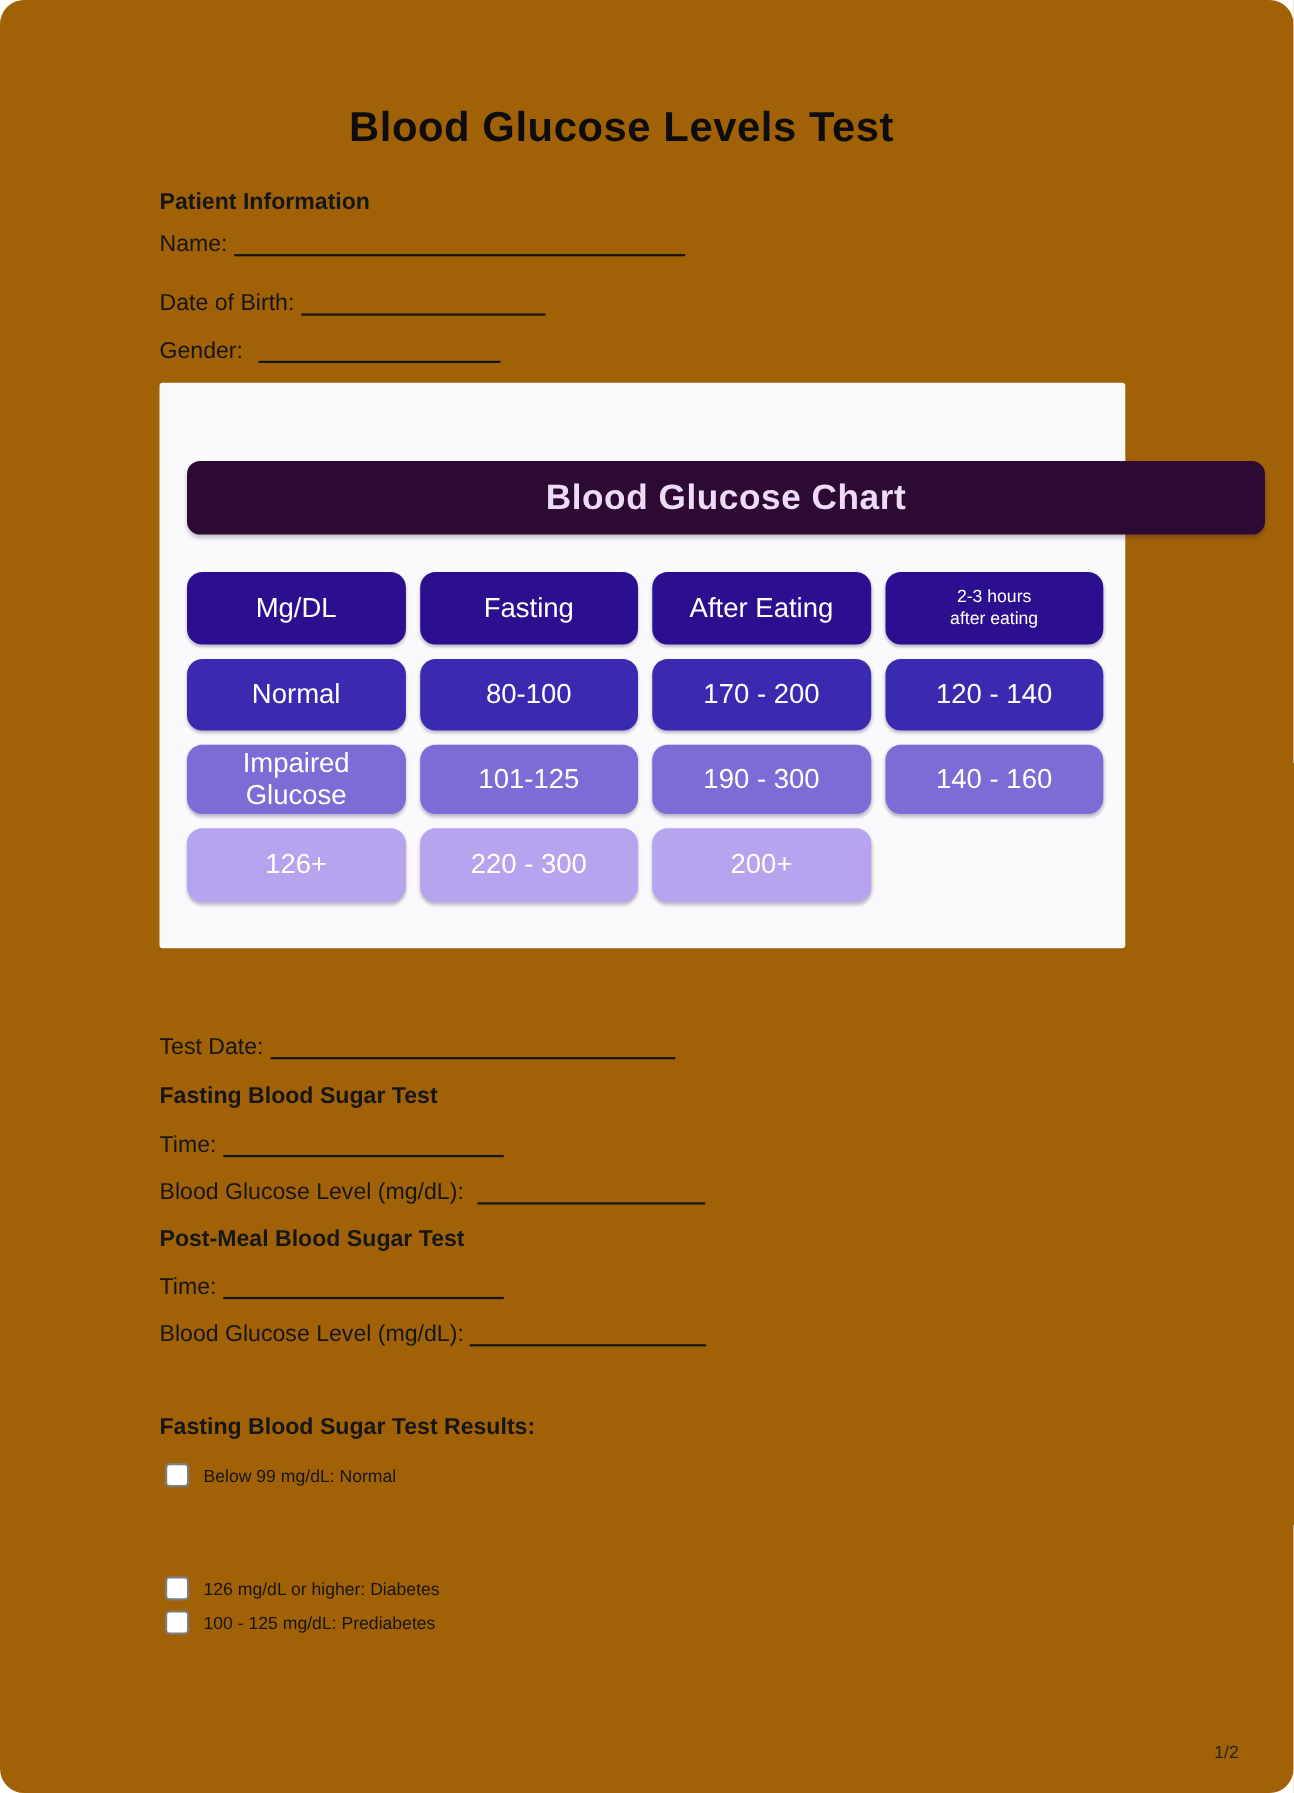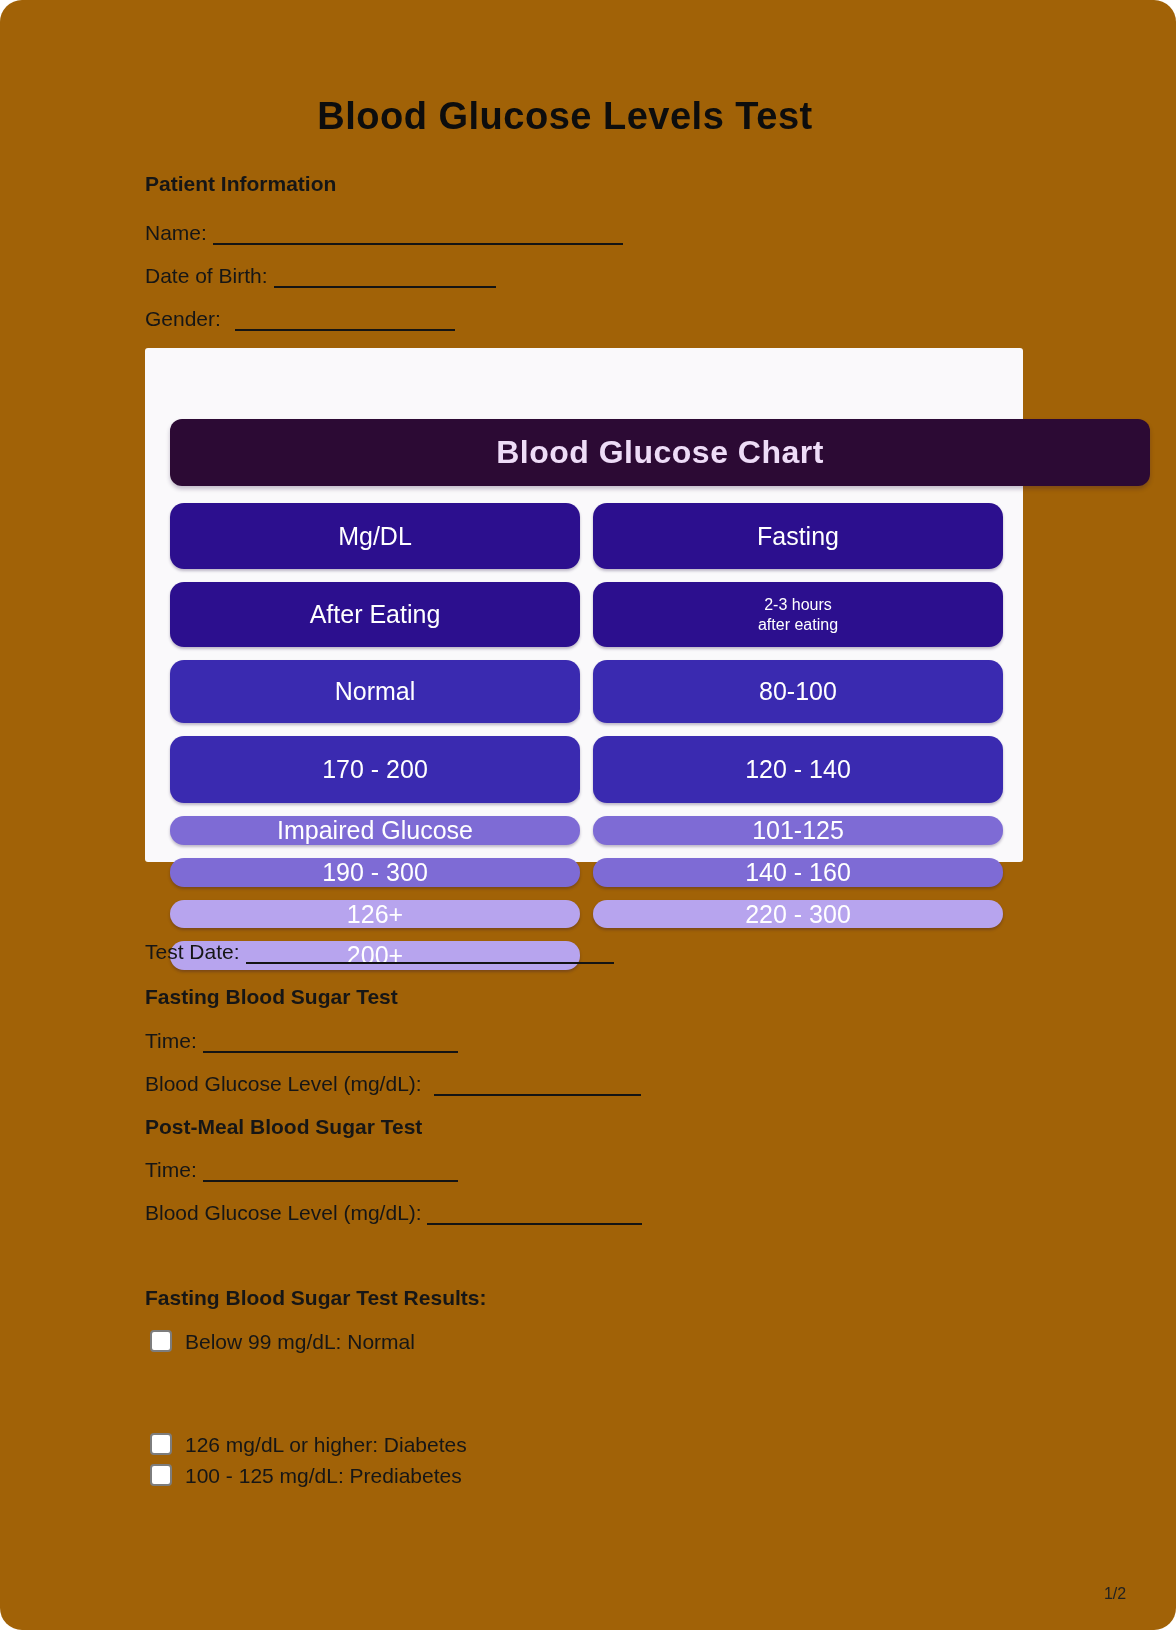--- a/index.html
+++ b/index.html
@@ -29,53 +29,53 @@
   .chart-title-bar{
     position:absolute;left:25px;top:71px;width:980px;height:67px;
     background:var(--header-bg,#2c0a34);border-radius:12px;
     display:flex;align-items:center;justify-content:center;
     box-shadow:0 3px 4px rgba(30,10,60,.25);
   }
   .chart-title-text{
     color:var(--header-text,#eedcf7);font-size:32px;font-weight:bold;letter-spacing:.5px;
   }
   .chart-grid{
-    position:absolute;left:25px;top:155px;width:833px;
-    display:grid;grid-template-columns:repeat(2,1fr);
+    position:absolute;left:25px;top:172px;width:833px;
+    display:grid;grid-template-columns:repeat(4,1fr);
     grid-template-rows:66px 65px 63px 67px;gap:13px;
   }
   .cell{
     border-radius:14px;display:flex;flex-direction:column;
     align-items:center;justify-content:center;text-align:center;
     color:#ffffff;font-size:25px;line-height:1.15;padding:0 10px;box-sizing:border-box;
     box-shadow:0 2px 3px rgba(30,10,60,.28);
   }
   .r1{background:var(--row1-bg,#2c0f8e);}
   .r2{background:var(--row2-bg,#3a2ab0);}
   .r3{background:var(--row3-bg,#7e6bd5);}
   .r4{background:var(--row4-bg,#b7a4ee);}
   .cell .small{font-size:16px;line-height:1.25;}
   
-  .check-row{left:150px;font-size:21px;display:flex;align-items:flex-start;white-space:nowrap;}
+  .check-row{left:150px;font-size:16px;display:flex;align-items:flex-end;white-space:nowrap;}
   .checkbox{
     width:18px;height:18px;border:2px solid #7d7d7d;border-radius:4px;
     background:#ffffff;margin-right:13px;flex:0 0 auto;
   }
   .page-num{left:1080px;top:1585px;width:70px;text-align:center;font-size:16px;color:#222222;}
 </style>
 </head>
 <body>
 
 <div class="page">
 
   <div class="abs doc-title">Blood Glucose Levels Test</div>
 
   <div class="abs section-heading" style="top:172px">Patient Information</div>
 
-  <div class="abs field-row" style="top:221px">
+  <div class="abs field-row" style="top:210px">
     <span class="lbl">Name:</span><span class="uline" style="width:410px"></span>
   </div>
   <div class="abs field-row" style="top:264px">
     <span class="lbl">Date of Birth:</span><span class="uline" style="width:222px"></span>
   </div>
   <div class="abs field-row" style="top:307px">
     <span class="lbl">Gender:</span><span class="uline" style="width:220px;margin-left:14px"></span>
   </div>
 
   <div class="abs chart-panel">

